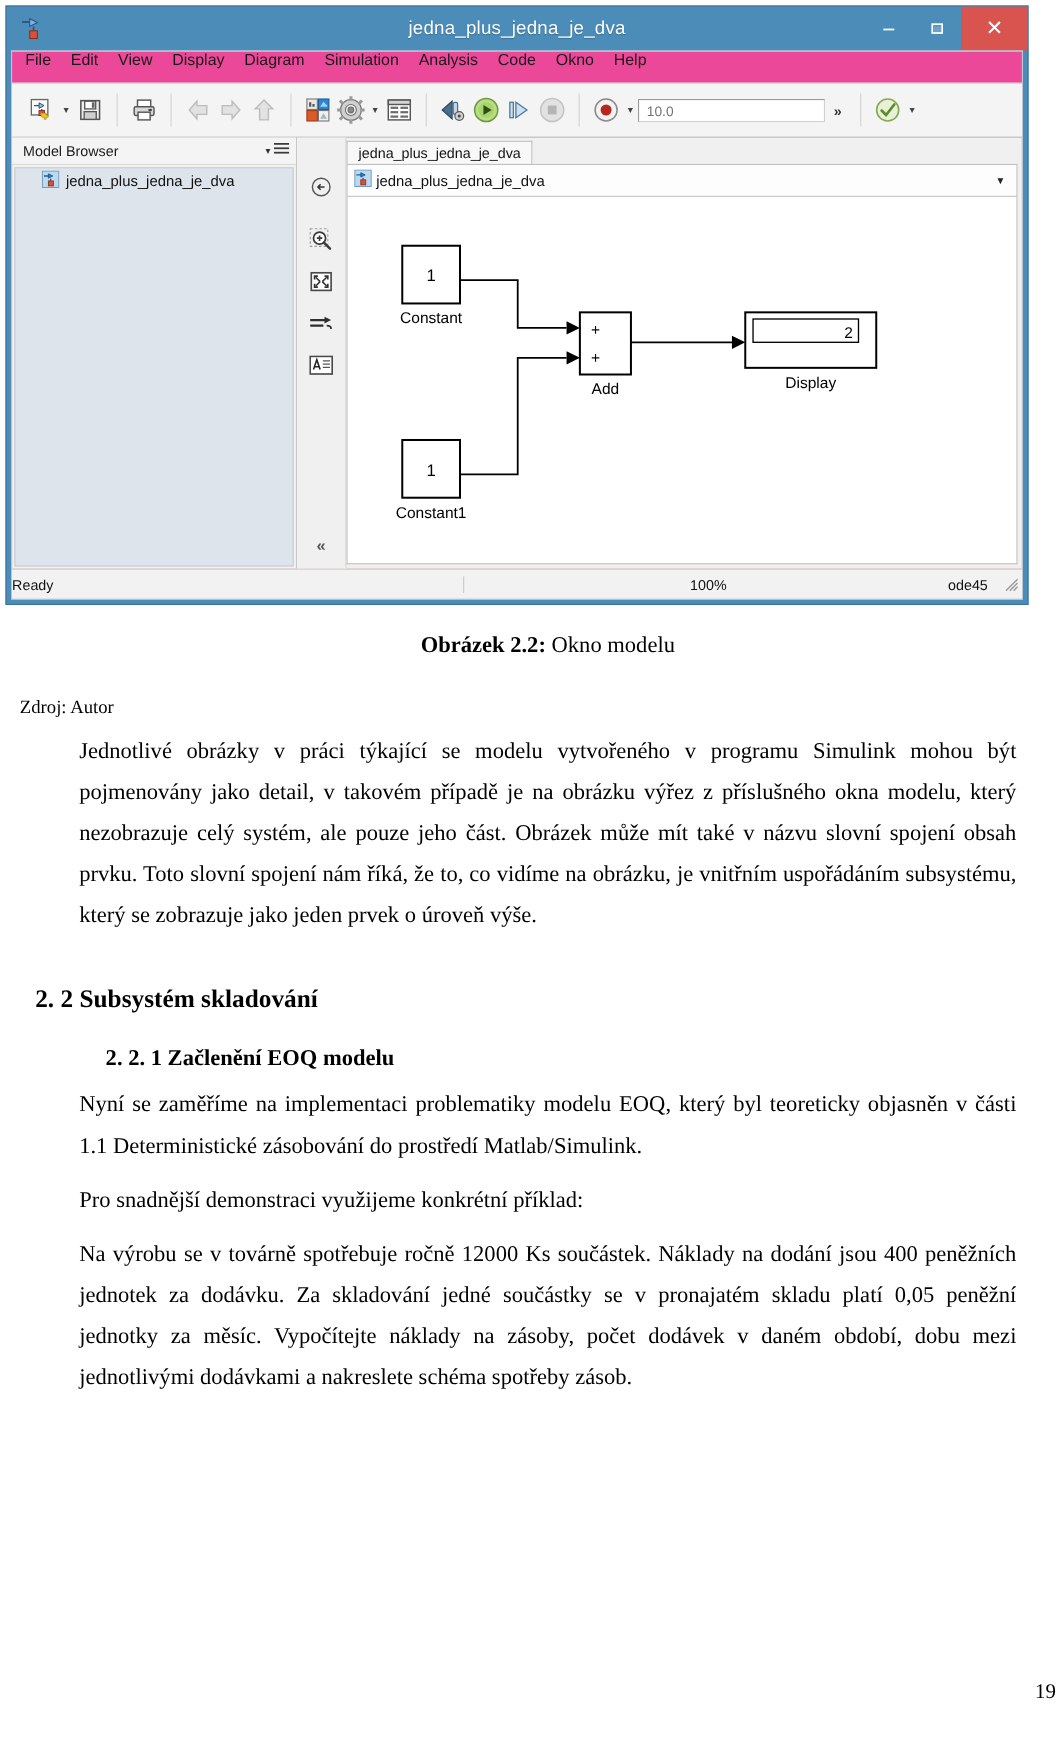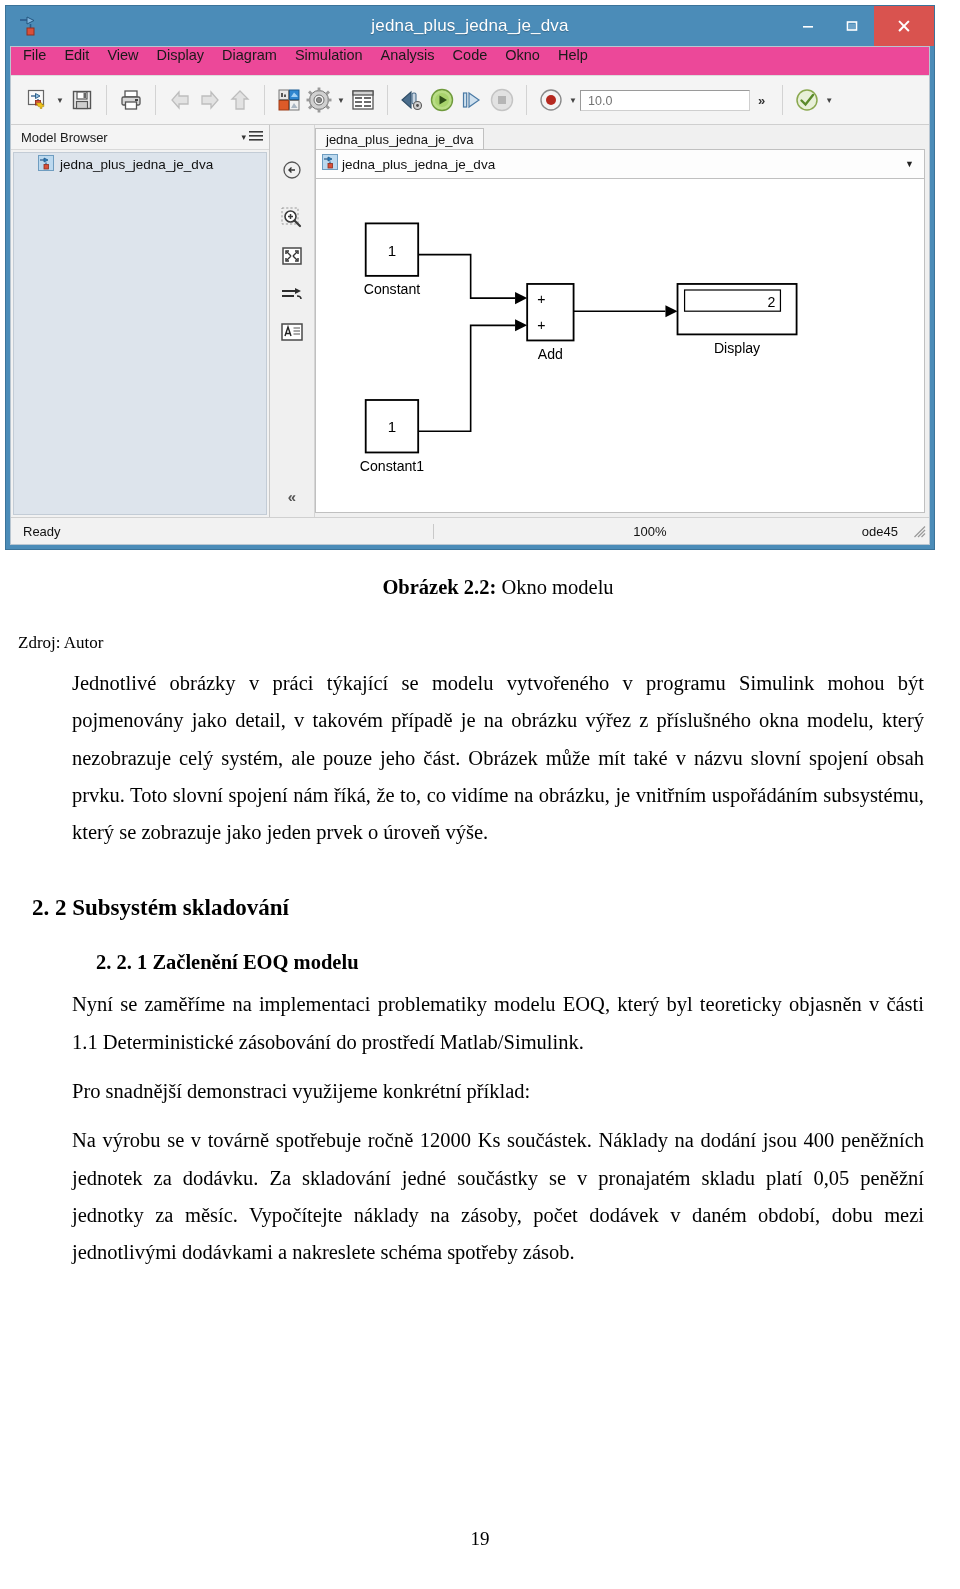--- a/index.html
+++ b/index.html
@@ -88,38 +88,38 @@
   .crumbbar .crumb{font-size:13.5px;color:#111;margin-left:4px;}
   .crumbbar .sp{flex:1;}
   .crumbbar .dd{font-size:9px;color:#222;padding-right:4px;}
   .canvas{
     flex:1;background:#ffffff;border:1px solid #c0c0c0;border-top:none;position:relative;overflow:hidden;
   }
 
   
   .statusbar{height:26px;background:#f2f2f2;border-top:1px solid #d0d0d0;
              display:flex;align-items:center;font-size:13px;color:#111;}
-  .sb-ready{padding-left:12px;width:410px;}
+  .sb-ready{width:410px;}
   .sb-zoom{border-left:1px solid #c9c9c9;padding-left:4px;flex:1;text-align:center;}
   .sb-solver{padding-right:14px;}
   .sb-grip{width:14px;height:14px;margin-right:3px;}
 
   
   .doc{position:absolute;left:18px;top:556px;width:960px;}
   .fig-cap{text-align:center;font-size:20.5px;color:#000;margin-top:20px;}
   .fig-cap b{font-weight:bold;}
   .src{font-size:17px;padding-right:38px;margin-top:34px;}
   .para{
     font-size:20.5px;line-height:1.82;color:#000;
     text-align:justify;margin:12px 54px 0 54px;
   }
   .para.nojust{text-align:left;}
   .h2{font-size:23px;font-weight:bold;margin:44px 0 0 14px;}
   .h3{font-size:20.5px;font-weight:bold;margin:30px 0 0 78px;}
-  .pagenum{position:absolute;left:0;top:1528px;width:960px;text-align:center;font-size:19px;}
+  .pagenum{position:absolute;left:0;top:1528px;width:960px;text-align:right;font-size:19px;}
 </style>
 </head>
 <body>
 
 <div class="sim-window">
 
   <div class="titlebar">
     <span class="title-icon">
       <svg width="24" height="24" viewBox="0 0 24 24">
         <path d="M2 6 L11 6" stroke="#2a5a8a" stroke-width="1.6" fill="none"></path>

